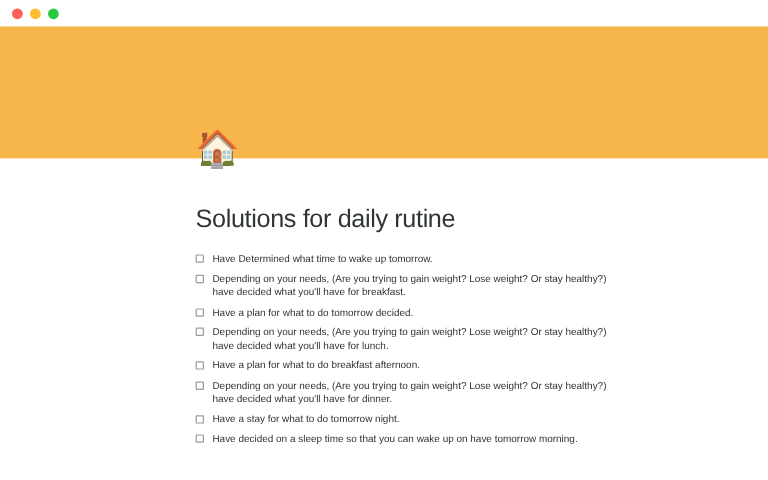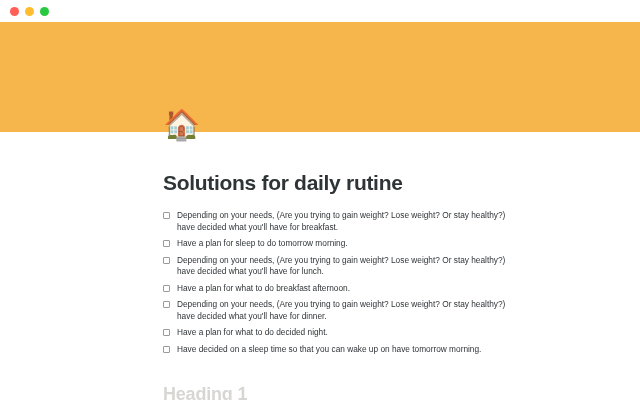--- a/index.html
+++ b/index.html
@@ -65,21 +65,21 @@
   }
 
   .content {
     padding: 38px 60px 0 163px;
     box-sizing: border-box;
   }
 
   h1.title {
     font-size: 21px;
     line-height: 26px;
-    font-weight: bold;
+    font-weight: normal;
     margin: 0 0 14px 0;
     letter-spacing: -0.3px;
     color: #2f3437;
   }
 
   ul.todo-list {
     list-style: none;
     margin: 0;
     padding: 0;
   }
@@ -135,41 +135,45 @@
 
   <div class="page">
     <div class="icon-emoji">🏠</div>
 
     <div class="content">
       <h1 class="title">Solutions for daily rutine</h1>
 
       <ul class="todo-list">
         <li class="todo-item">
           <span class="checkbox"></span>
+          <span class="todo-text">Have Determined what time to wake up tomorrow.</span>
+        </li>
+        <li class="todo-item">
+          <span class="checkbox"></span>
           <span class="todo-text">Depending on your needs, (Are you trying to gain weight? Lose weight? Or stay healthy?) have decided what you'll have for breakfast.</span>
         </li>
         <li class="todo-item">
           <span class="checkbox"></span>
-          <span class="todo-text">Have a plan for sleep to do tomorrow morning.</span>
+          <span class="todo-text">Have a plan for what to do tomorrow decided.</span>
         </li>
         <li class="todo-item">
           <span class="checkbox"></span>
           <span class="todo-text">Depending on your needs, (Are you trying to gain weight? Lose weight? Or stay healthy?) have decided what you'll have for lunch.</span>
         </li>
         <li class="todo-item">
           <span class="checkbox"></span>
           <span class="todo-text">Have a plan for what to do breakfast afternoon.</span>
         </li>
         <li class="todo-item">
           <span class="checkbox"></span>
           <span class="todo-text">Depending on your needs, (Are you trying to gain weight? Lose weight? Or stay healthy?) have decided what you'll have for dinner.</span>
         </li>
         <li class="todo-item">
           <span class="checkbox"></span>
-          <span class="todo-text">Have a plan for what to do decided night.</span>
+          <span class="todo-text">Have a stay for what to do tomorrow night.</span>
         </li>
         <li class="todo-item">
           <span class="checkbox"></span>
           <span class="todo-text">Have decided on a sleep time so that you can wake up on have tomorrow morning.</span>
         </li>
       </ul>
 
       <div class="heading-placeholder">Heading 1</div>
     </div>
   </div>

